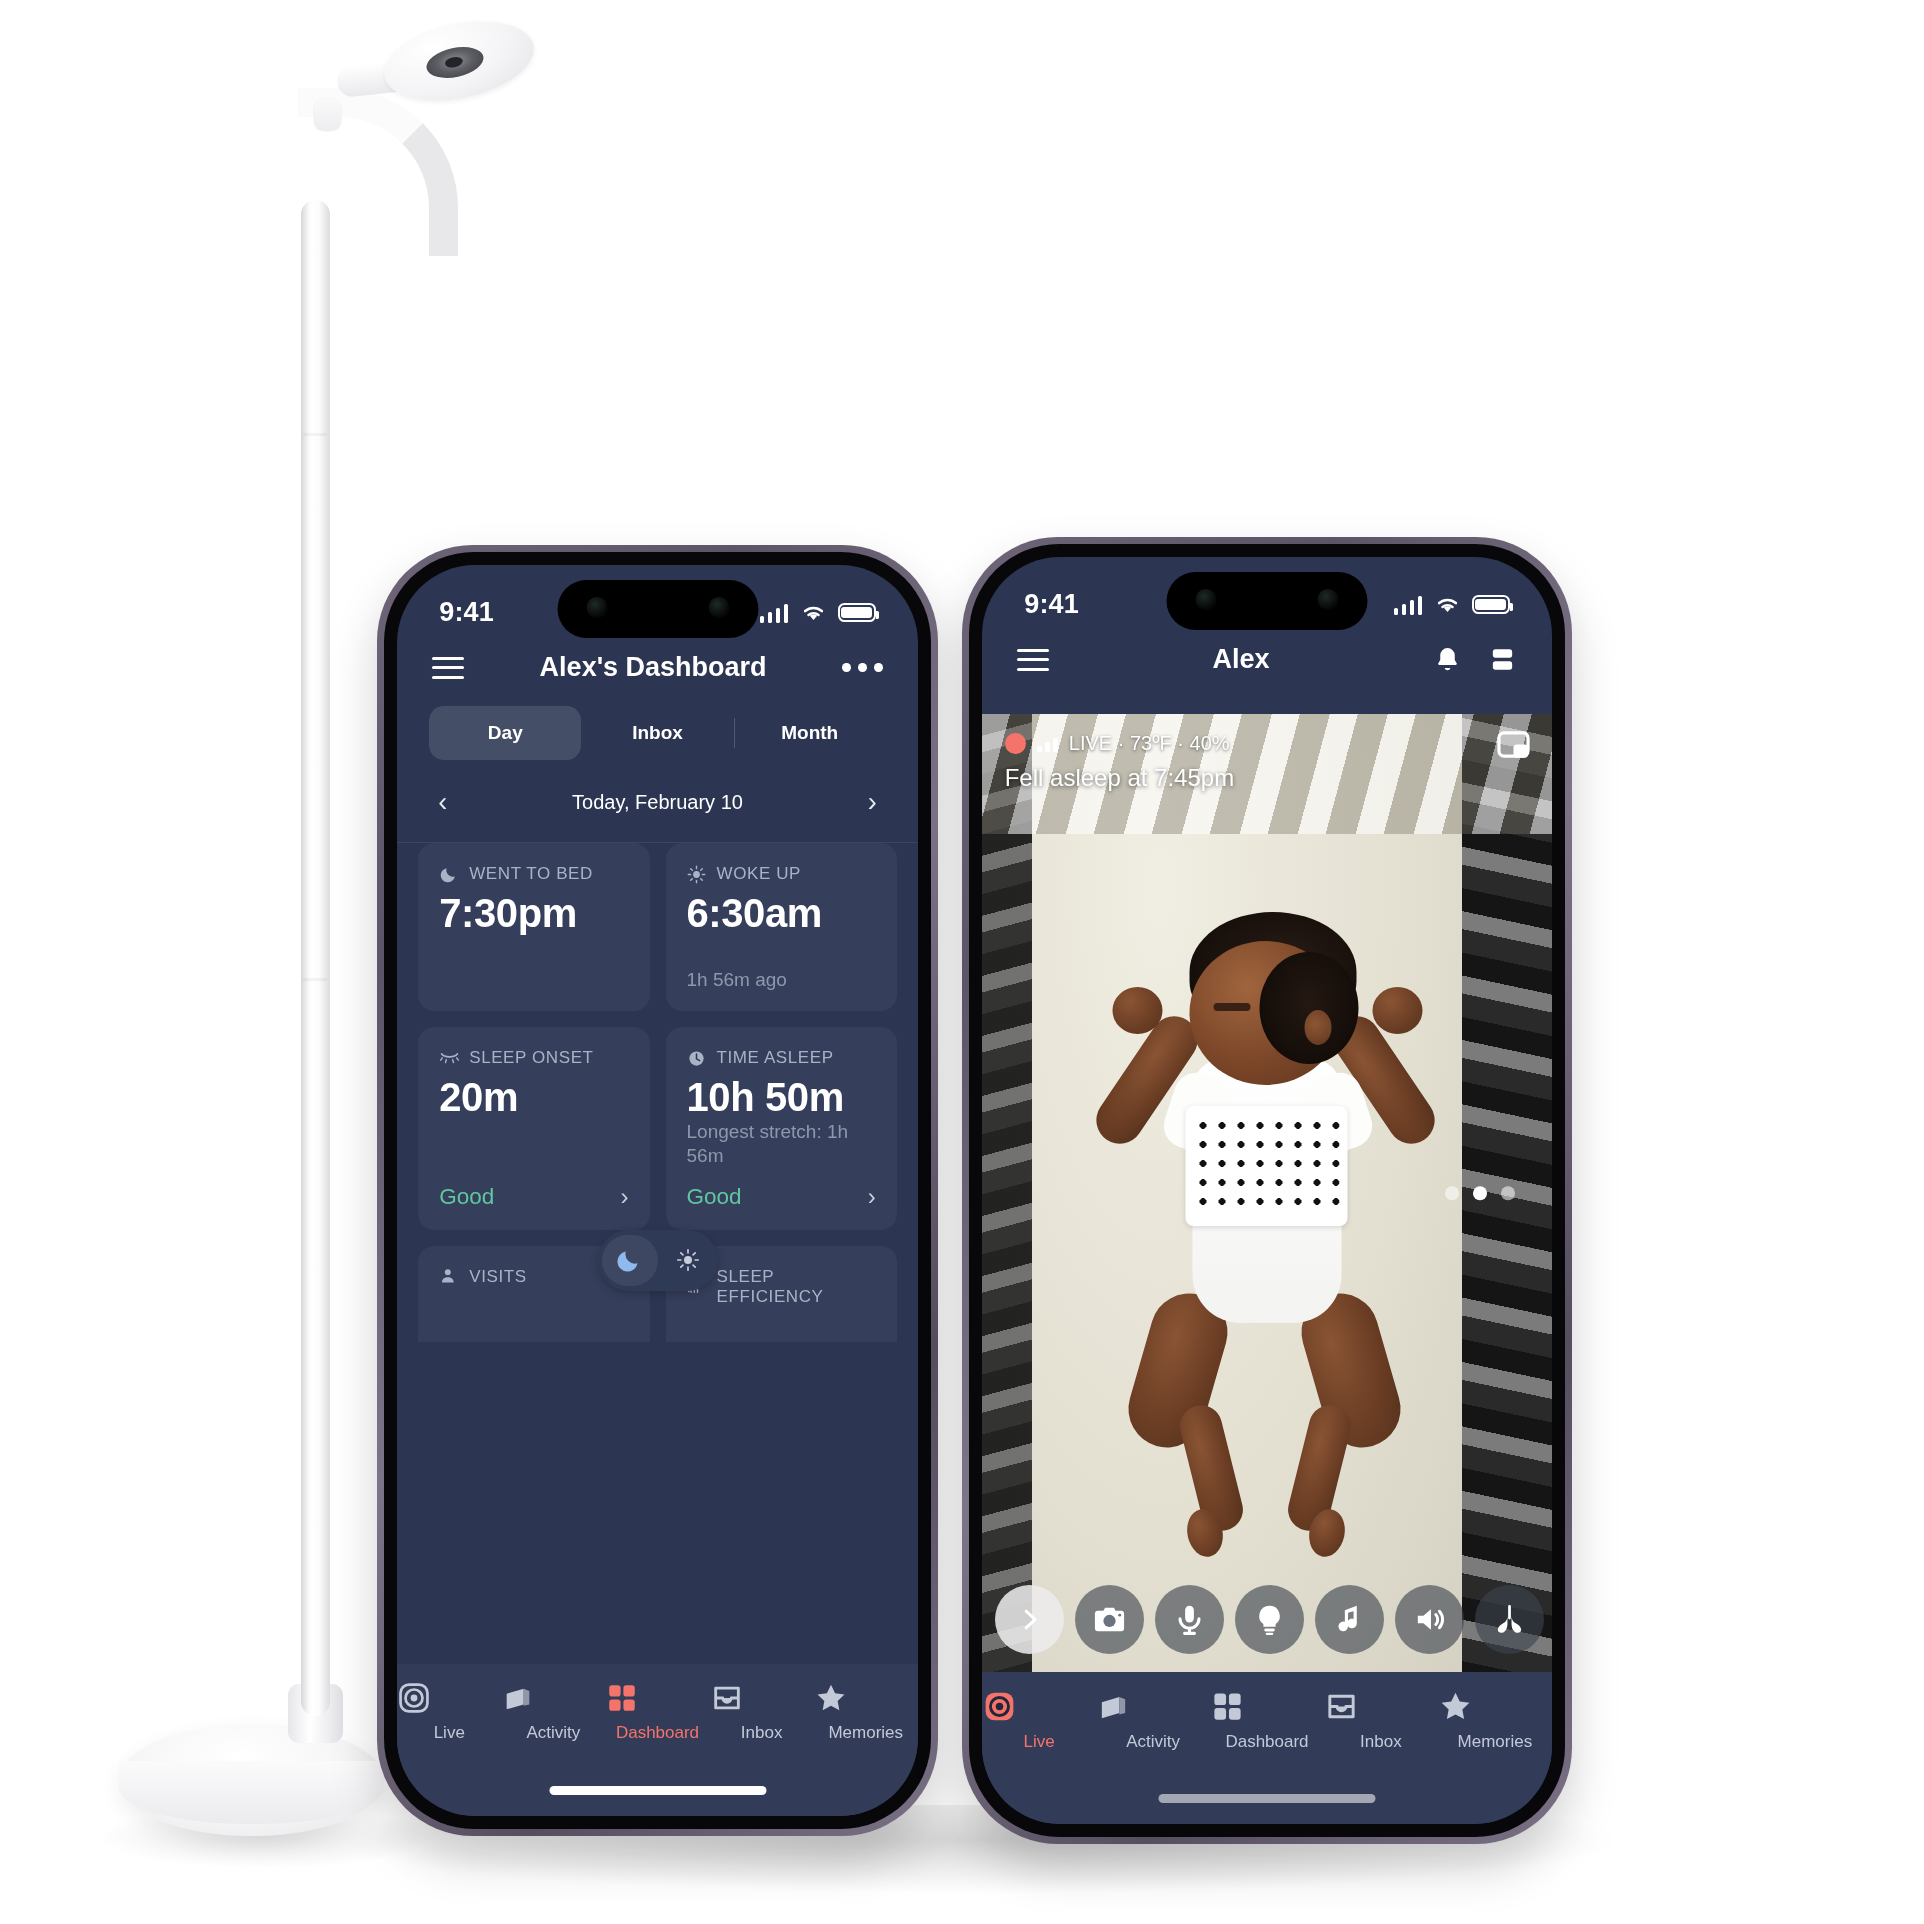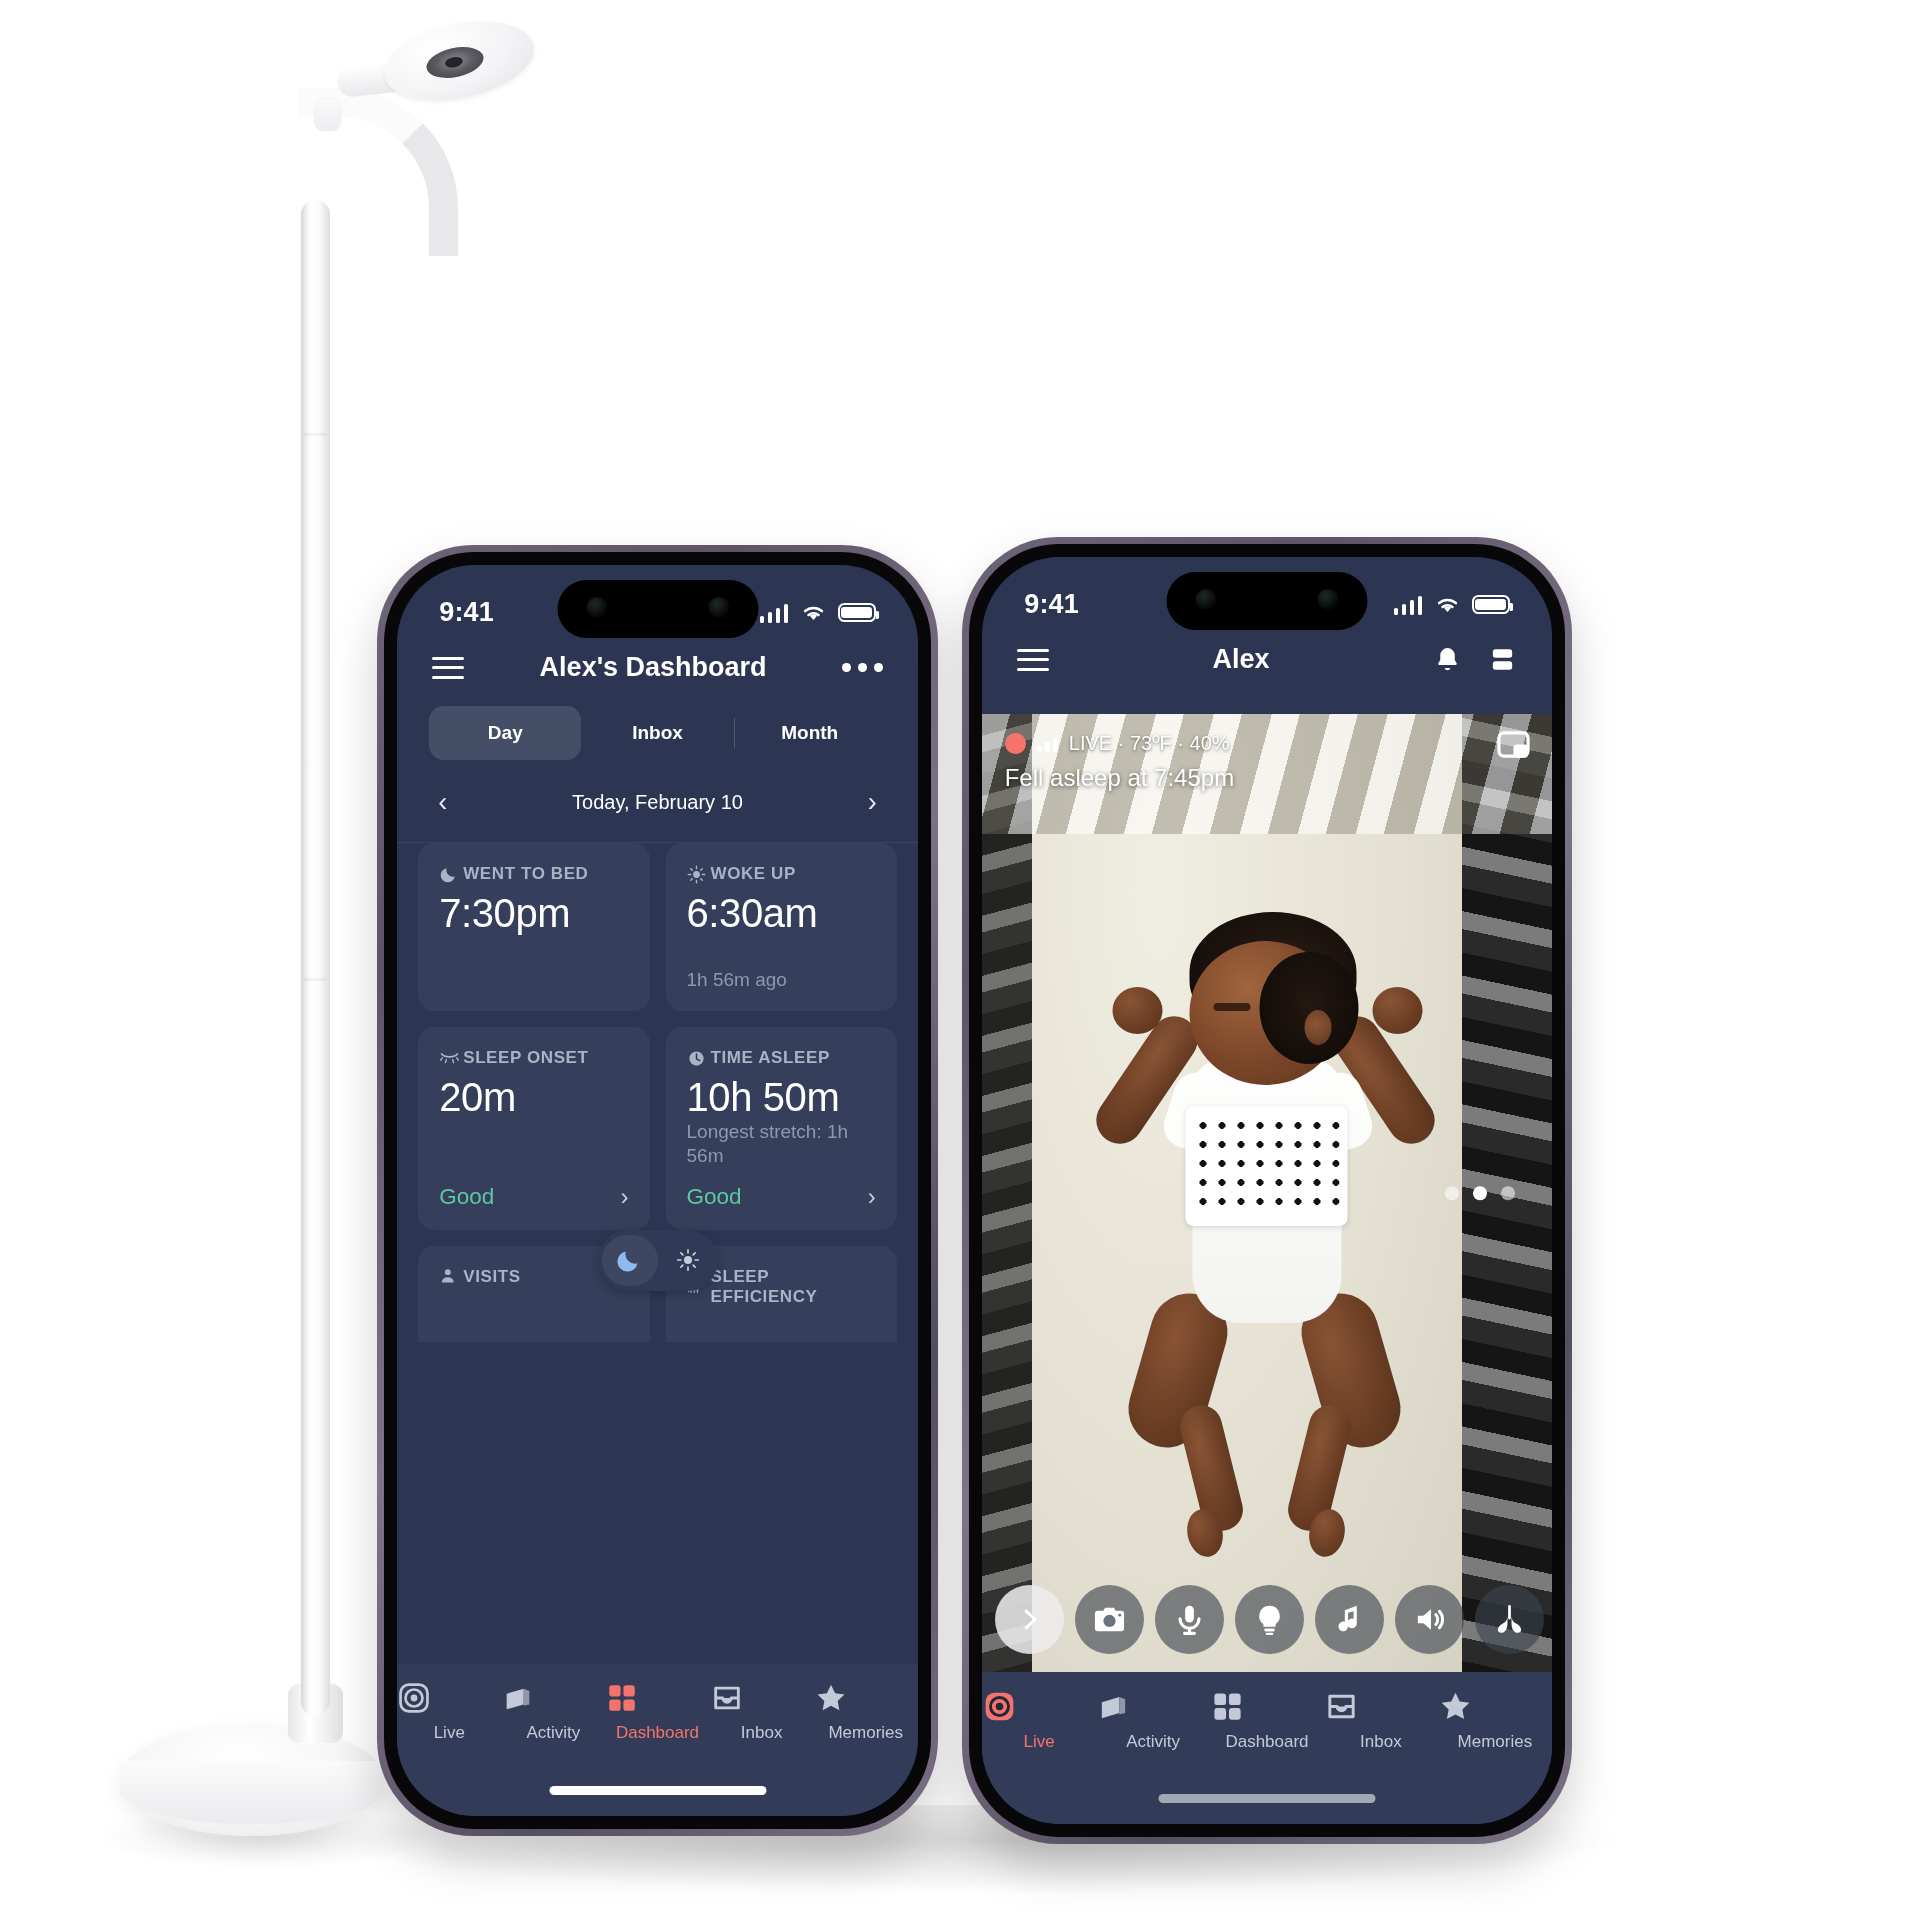--- a/index.html
+++ b/index.html
@@ -163,22 +163,22 @@
 
   
   .headline{ padding:35px 34px 22.5px; font-size:45px; line-height:1.12; font-weight:700; color:#fff; letter-spacing:-0.4px;}
   .headline .good{ color:#5fc79f; }
 
   
   .cardgrid{ padding:0 21px; display:grid; grid-template-columns:1fr 1fr; gap:16px; }
   .card{ background:rgba(255,255,255,.045); border-radius:16px; padding:21px 21px 19px; min-height:168px;
          display:flex; flex-direction:column; }
   .card.tall{ min-height:183px; }
-  .card-label{ display:flex; align-items:center; gap:5px; color:#aab3c6; font-size:17px; font-weight:700; letter-spacing:0.6px; }
-  .card-value{ color:#fff; font-size:40px; font-weight:400; margin-top:6.4px; letter-spacing:-0.4px; white-space:nowrap;}
+  .card-label{ display:flex; align-items:center; gap:11px; color:#aab3c6; font-size:17px; font-weight:400; letter-spacing:0.6px; }
+  .card-value{ color:#fff; font-size:40px; font-weight:700; margin-top:6.4px; letter-spacing:-0.4px; white-space:nowrap;}
   .card-sub{ color:#8e98ad; font-size:19px; margin-top:auto; line-height:1.28; }
   .card-foot{ display:flex; align-items:center; justify-content:space-between; margin-top:auto; padding-top:14.4px; }
   .card-status{ color:#5fc79f; font-size:22.5px; }
   .card-chev{ color:#c8cedb; font-size:24px; }
   .ic{ width:19px; height:19px; display:inline-block; }
 
   
   .bottomrow{ margin-top:16px; padding:0 21px; display:grid; grid-template-columns:1fr 1fr; gap:16px; position:relative; }
   .bottomrow .card{ min-height:96px; border-radius:16px 16px 0 0; }
   .daynight{

